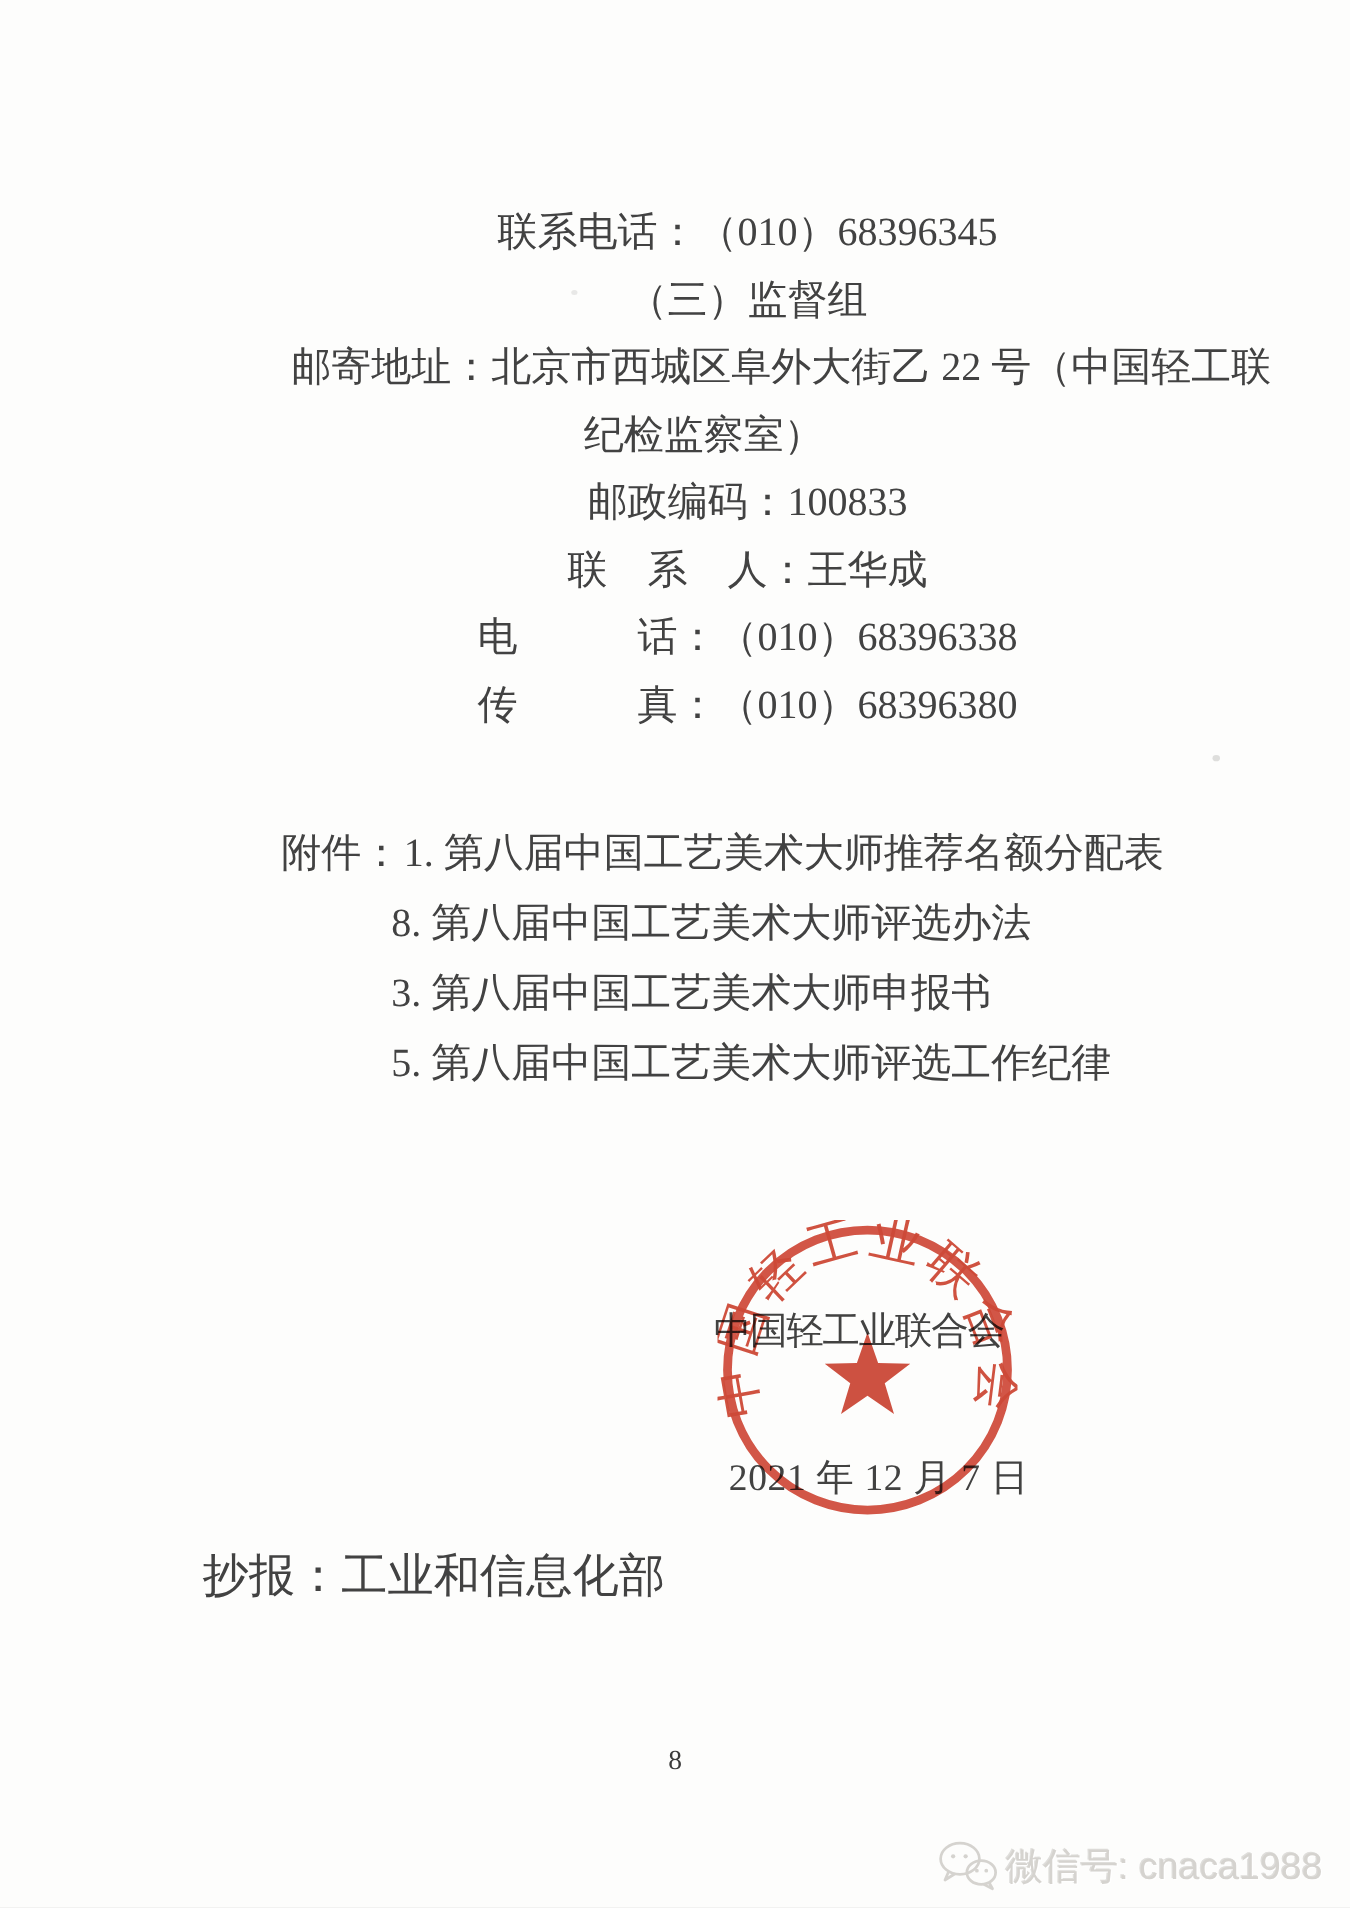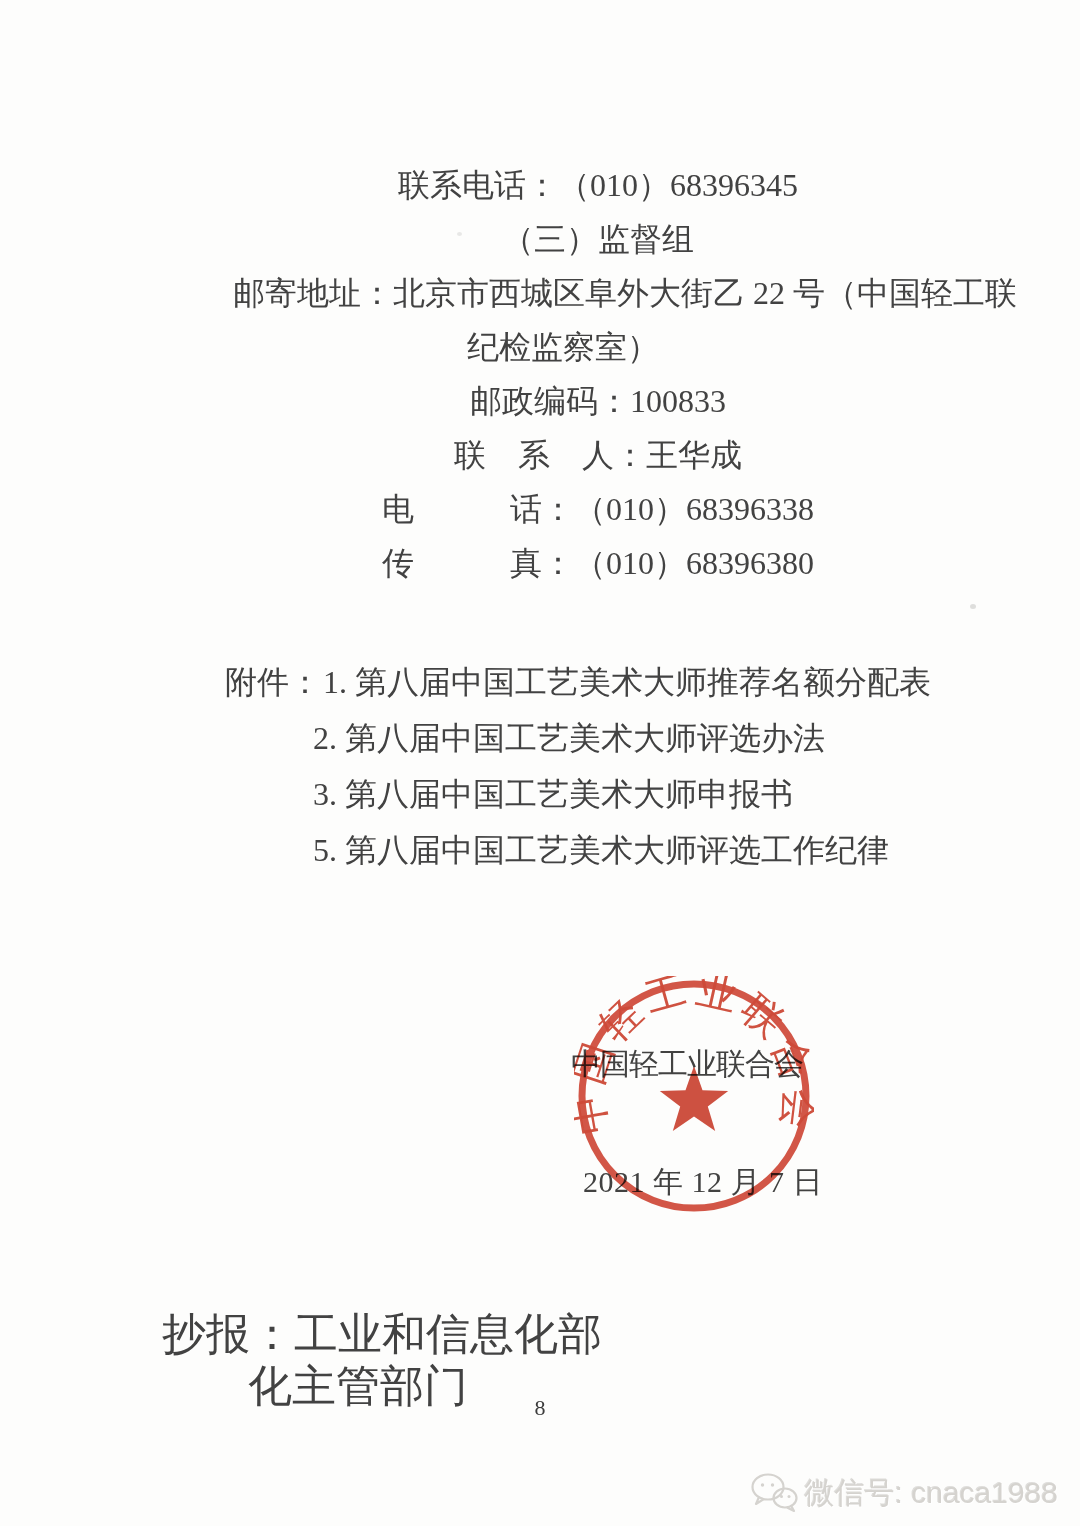--- a/index.html
+++ b/index.html
@@ -64,23 +64,23 @@
     width: 240px; height: 240px;
     z-index: 2;
     mix-blend-mode: multiply;
     opacity: 0.93;
   }
 
   
   .footer-block {
     position: absolute;
     left: 162px;
-    top: 1309px;
+    top: 1236px;
     width: 830px;
-    font-size: 44px;
+    font-size: 37px;
   }
   .footer-line { height: 52px; line-height: 52px; white-space: nowrap; }
   .footer-line.cont { padding-left: 86px; }
 
   
   .page-number {
     position: absolute;
     left: 0; top: 1395px;
     width: 1080px;
     text-align: center;
@@ -123,21 +123,21 @@
     <div class="body-line ind">邮政编码：100833</div>
     <div class="body-line ind">联　系　人：王华成</div>
     <div class="body-line ind">电　　　话：（010）68396338</div>
     <div class="body-line ind">传　　　真：（010）68396380</div>
   </div>
 
   <div class="att-block">
     <div class="att-line">
       <span class="att-label">附件：</span><span>1. 第八届中国工艺美术大师推荐名额分配表</span>
     </div>
-    <div class="att-line cont">2. 第八届中国工艺美术大师评选办法</div>
+    <div class="att-line cont">8. 第八届中国工艺美术大师评选办法</div>
     <div class="att-line cont">3. 第八届中国工艺美术大师申报书</div>
     <div class="att-line cont">5. 第八届中国工艺美术大师评选工作纪律</div>
   </div>
 
   <svg class="seal" viewBox="0 0 240 240" aria-hidden="true">
     <defs>
       <path id="sealArc" d="M 36.6 158.9 A 92 92 0 1 1 203.4 158.9" fill="none"></path>
     </defs>
     <circle cx="120" cy="120" r="112" fill="none" stroke="#cc3b28" stroke-width="7" opacity="0.92"></circle>
     <text font-size="40" fill="#cc3b28" opacity="0.95" font-family="Liberation Serif, DejaVu Serif, serif">
@@ -146,21 +146,20 @@
     <polygon fill="#c93a28" opacity="0.95" points="120,90 128.5,114.3 154.2,114.9 133.8,130.5 141.2,155.1 120,140.5 98.8,155.1 106.2,130.5 85.8,114.9 111.5,114.3"></polygon>
   </svg>
 
   <div class="sig-org">中国轻工业联合会</div>
   <div class="sig-date">2021 年 12 月 7 日</div>
 
   <div class="footer-block">
     <div class="footer-line">
       <span>抄报：</span><span>工业和信息化部</span>
     </div>
-    <div class="footer-line cont">化主管部门</div>
   </div>
 
   <div class="page-number">8</div>
 
   <div class="watermark">
     <svg width="50" height="42" viewBox="0 0 50 42" aria-hidden="true">
       <ellipse cx="19" cy="15" rx="15.5" ry="12.5" fill="none" stroke="#d5d3cf" stroke-width="2.2"></ellipse>
       <path d="M 10 25 L 7 32 L 15 27" fill="none" stroke="#d5d3cf" stroke-width="2.2" stroke-linejoin="round"></path>
       <circle cx="13.5" cy="13" r="1.7" fill="#d5d3cf"></circle>
       <circle cx="23.5" cy="13" r="1.7" fill="#d5d3cf"></circle>

